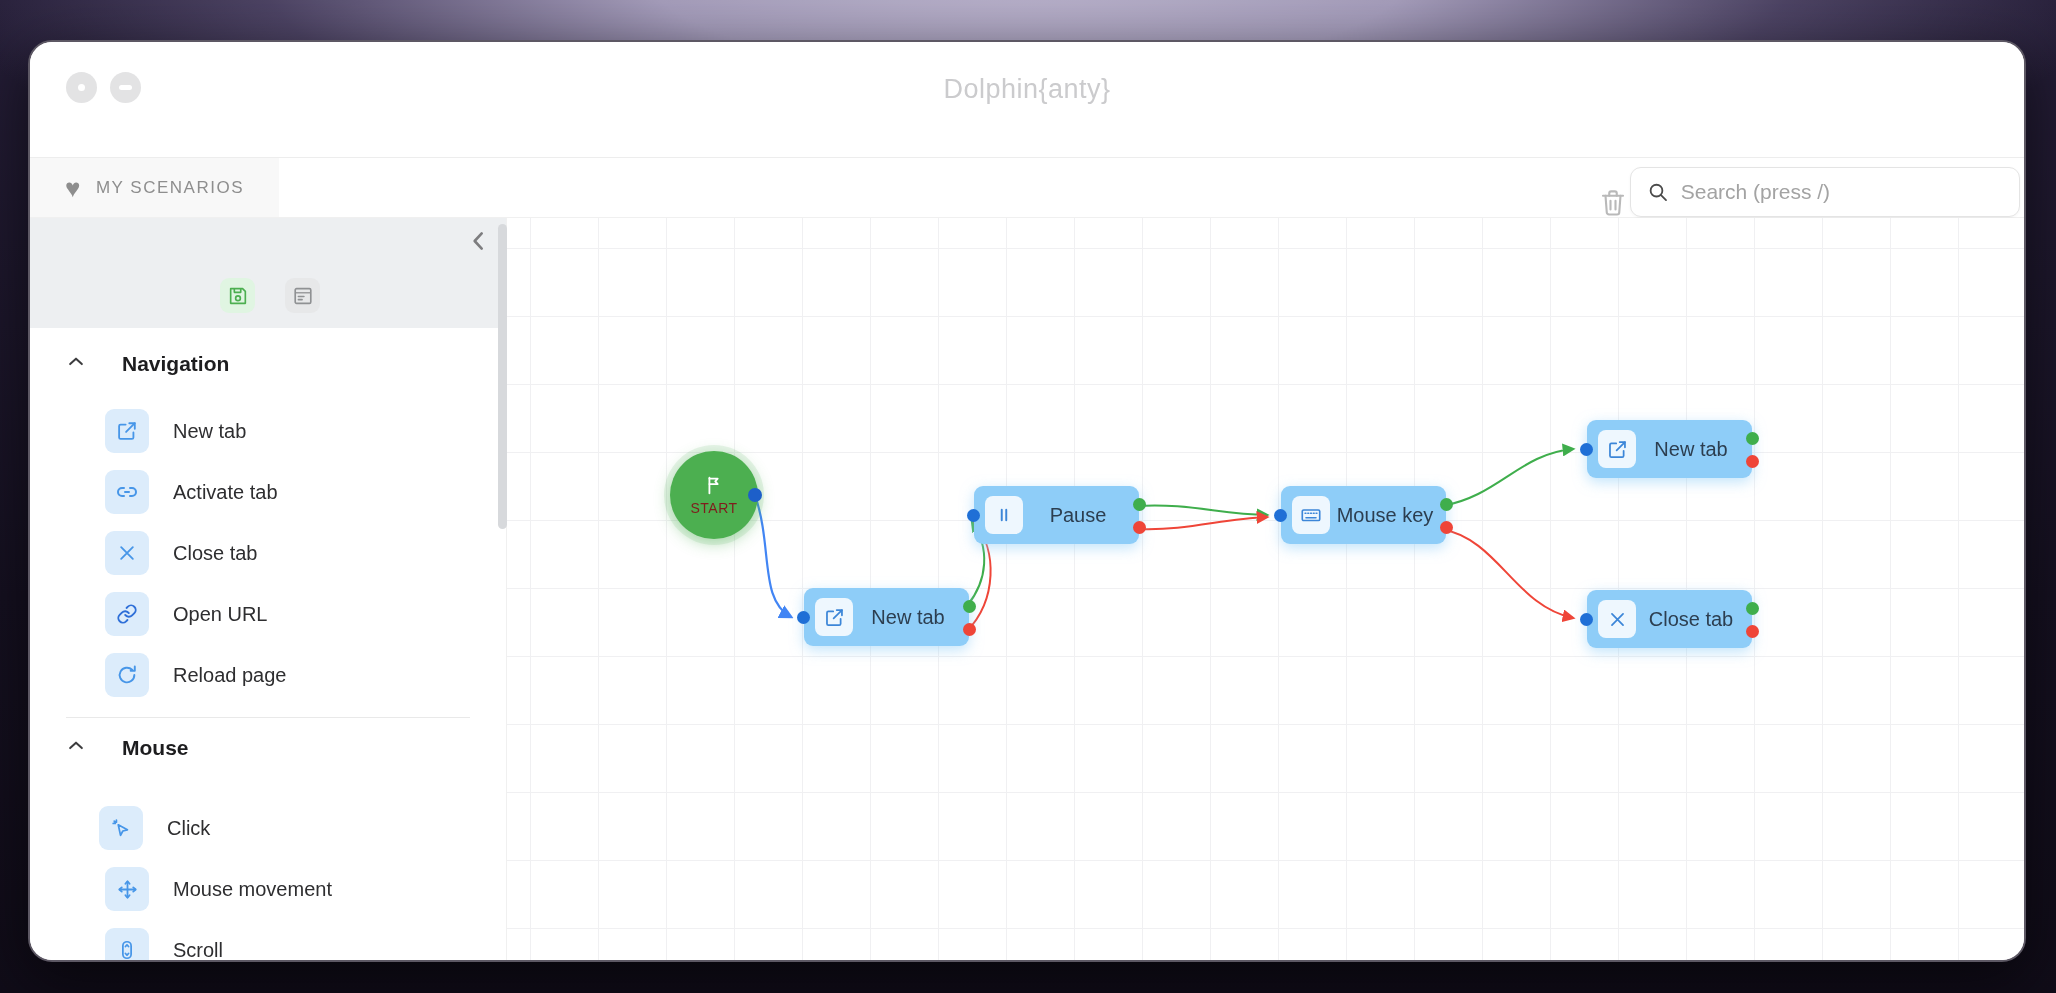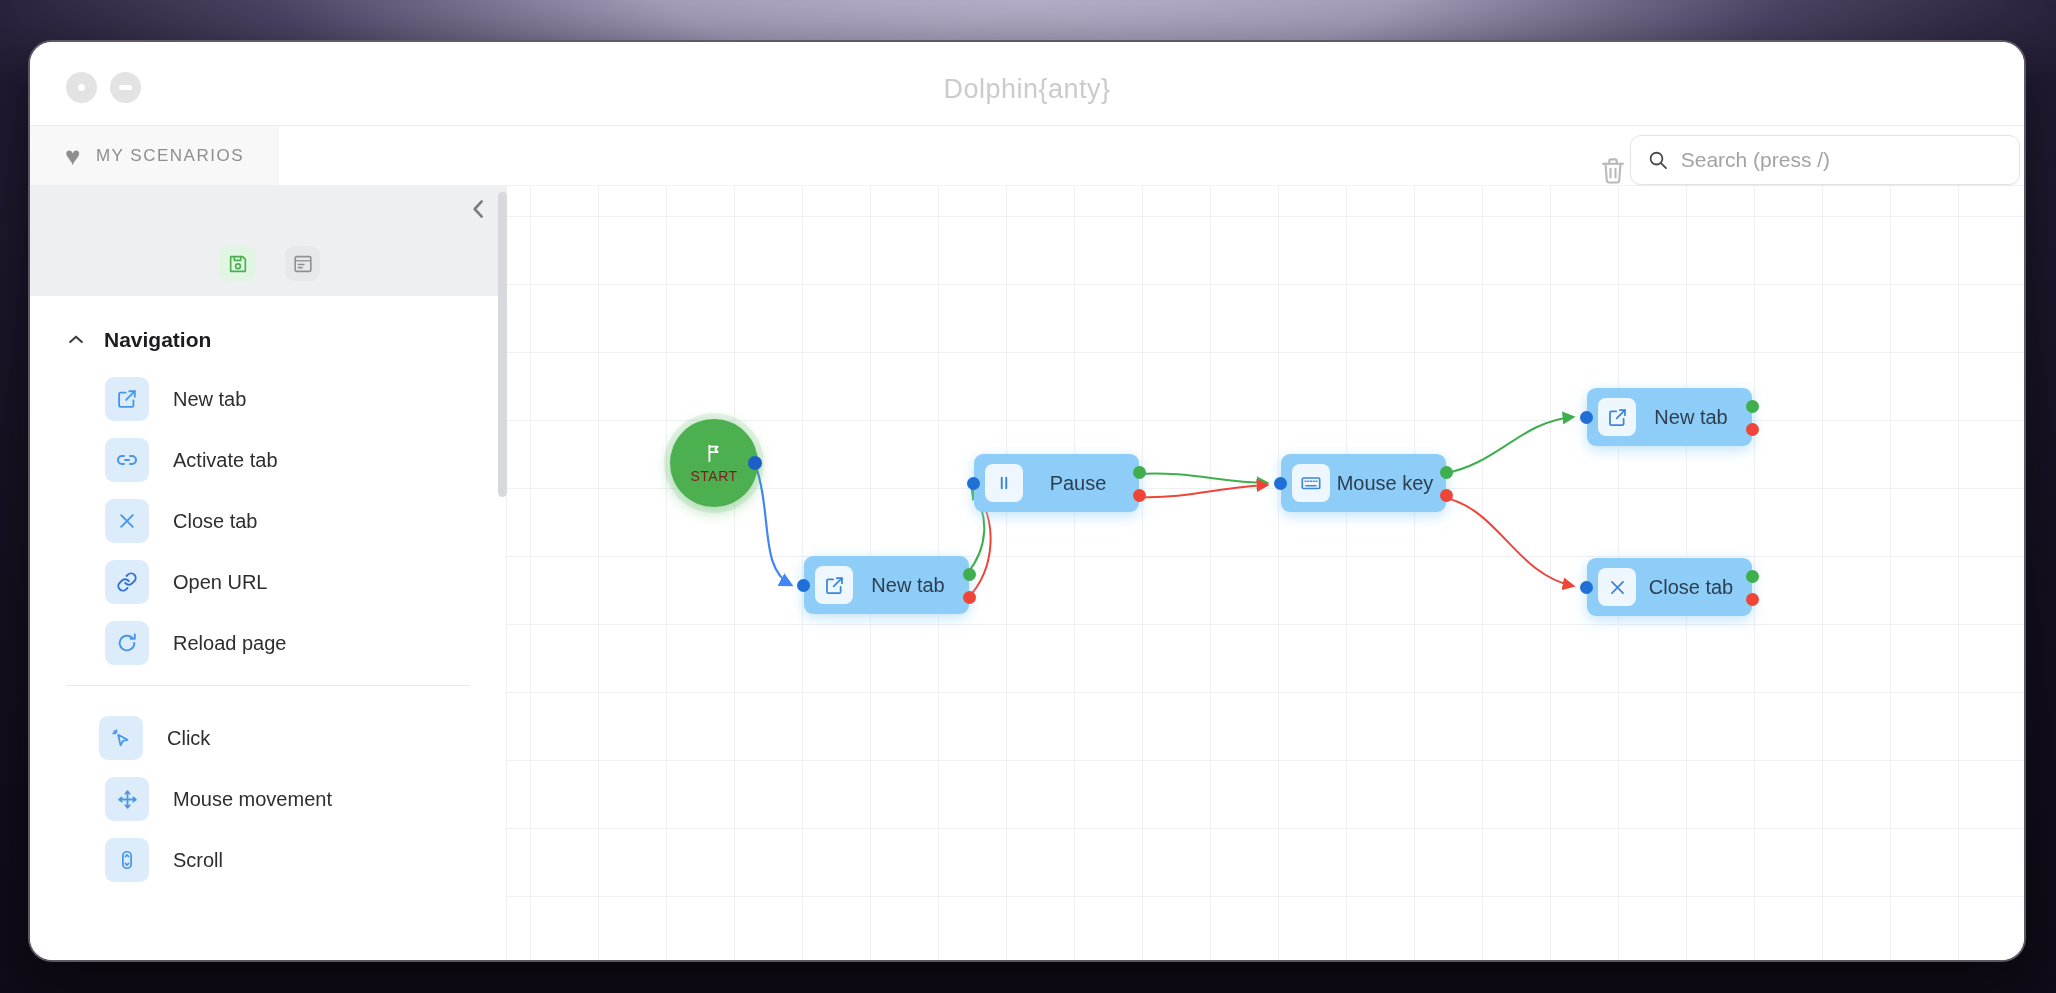--- a/index.html
+++ b/index.html
@@ -12,21 +12,21 @@
     position:relative;
   }
 
   
   .window {
     position:absolute; left:28px; top:40px; width:1998px; height:922px;
     background:#ffffff; border:2px solid #5d5864; border-radius:24px;
     overflow:hidden; box-shadow:0 18px 60px rgba(0,0,0,.55);
     display:flex; flex-direction:column;
   }
-  .titlebar { position:relative; height:84px; background:#fff; flex:0 0 auto; }
+  .titlebar { position:relative; height:116px; background:#fff; flex:0 0 auto; }
   .win-controls { position:absolute; left:36px; top:30px; display:flex; gap:13px; }
   .win-btn { width:31px; height:31px; border-radius:50%; background:#e3e3e4; border:none;
              display:flex; align-items:center; justify-content:center; cursor:pointer; }
   .win-btn .dot { width:7px; height:7px; border-radius:50%; background:#fff; }
   .win-btn .bar { width:13px; height:5px; border-radius:3px; background:#fff; }
   .win-title { position:absolute; left:0; right:0; top:0; height:95px; display:flex;
                align-items:center; justify-content:center; color:#cbcbcd; font-size:27px; letter-spacing:.5px; }
 
   
   .tabbar { position:relative; height:60px; flex:0 0 auto; display:flex; align-items:stretch;
@@ -56,21 +56,21 @@
              border-right:1px solid #f0f0f0; min-height:0; }
   .panel-toolbar { height:110px; background:#edeff1; position:relative; flex:0 0 auto; }
   .panel-toolbar .tool-group { position:absolute; left:190px; top:60px; display:flex; gap:30px; }
   .tool-btn { width:35px; height:35px; border-radius:9px; border:none; cursor:pointer;
               display:flex; align-items:center; justify-content:center; }
   .tool-btn.save { background:#e0f5e2; }
   .tool-btn.log  { background:#e7e8e9; }
   .collapse-btn { position:absolute; right:14px; top:10px; background:none; border:none; cursor:pointer; }
 
   .action-list { flex:1; background:#fff; padding-left:36px; overflow:hidden; position:relative; }
-  .section-header { display:flex; align-items:center; gap:18px; margin-top:24px; height:40px; cursor:pointer; }
+  .section-header { display:flex; align-items:flex-start; gap:36px; margin-top:24px; height:40px; cursor:pointer; }
   .section-header .caret { display:flex; }
   .section-title { font-size:21px; font-weight:bold; color:#1d1d1f; }
   .action-item { display:flex; align-items:center; gap:24px; height:44px; margin:17px 0 0 39px; cursor:pointer; }
   .action-item:first-of-type { margin-top:21px; }
   .action-icon { width:44px; height:44px; border-radius:9px; background:#dcecfb;
                  display:flex; align-items:center; justify-content:center; flex:0 0 auto; }
   .action-label { font-size:20px; color:#2e2e30; }
   .list-divider { height:1px; background:#e9e9e9; margin:20px 36px 0 0; }
   .side-scrollbar { position:absolute; left:468px; top:6px; width:9px; height:305px;
                     border-radius:5px; background:#d7d9dc; cursor:pointer; z-index:5; }
@@ -226,20 +226,26 @@
             <svg width="22" height="22" viewBox="0 0 24 24" fill="none" stroke="#4796e8" stroke-width="2.1" stroke-linecap="round" stroke-linejoin="round">
               <path d="M20 12a8 8 0 1 1-2.4-5.7"></path>
                 <polyline points="20.5 2.8 20.5 7.3 16 7.3"></polyline>
             </svg>
           </span>
           <span class="action-label">Reload page</span>
         </div>
 
         <div class="list-divider"></div>
 
+        <div class="section-header" style="margin-top:18px;">
+          <svg class="caret" width="20" height="20" viewBox="0 0 24 24" fill="none" stroke="#3c3c3e" stroke-width="2.4" stroke-linecap="round" stroke-linejoin="round">
+              <polyline points="5 14.5 12 8 19 14.5"></polyline>
+            </svg>
+          <span class="section-title">Mouse</span>
+        </div>
 
         <div class="action-item" style="margin-top:30px;margin-left:33px;">
           <span class="action-icon">
             <svg width="22" height="22" viewBox="0 0 24 24" fill="none" stroke="#4796e8" stroke-width="1.9" stroke-linecap="round" stroke-linejoin="round">
               <path d="M9 8.5l10 5.5-5 1.3L11.5 20z"></path>
                 <path d="M7 3.5v2.2M3.5 7h2.2M4.6 4.6l1.5 1.5"></path>
             </svg>
           </span>
           <span class="action-label">Click</span>
         </div>

